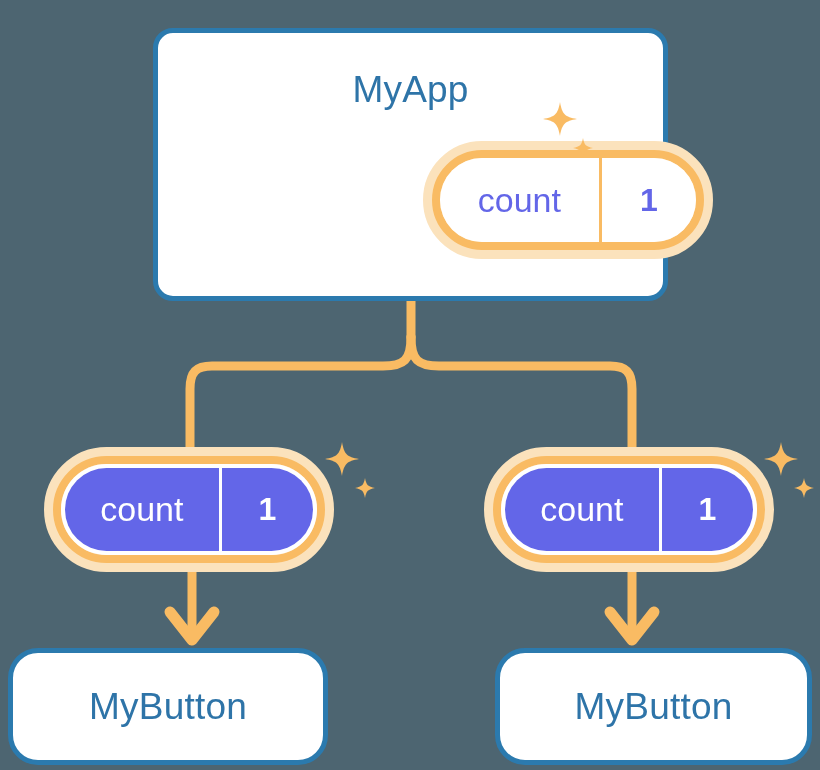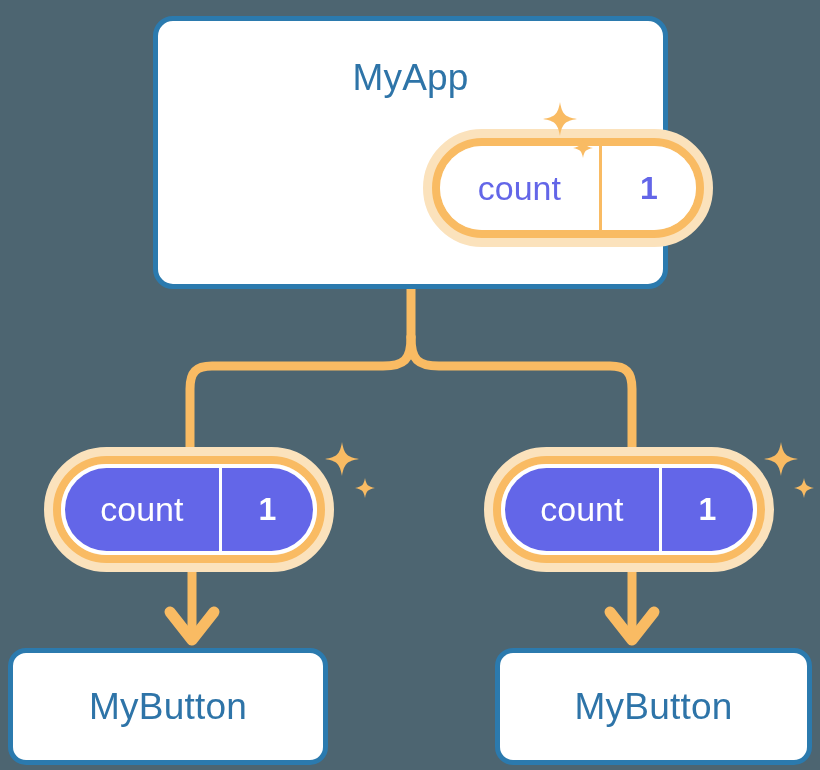--- a/index.html
+++ b/index.html
@@ -28,38 +28,38 @@
     width: 820px;
     height: 770px;
     pointer-events: none;
   }
 
   
   .card {
     position: absolute;
     background: #ffffff;
     border: 5px solid #2b7aae;
-    border-radius: 18px;
+    border-radius: 30px;
     box-sizing: border-box;
     display: flex;
     flex-direction: column;
     align-items: center;
   }
   .card-title {
     color: #2e74a8;
     font-size: 37px;
     font-weight: 400;
     letter-spacing: 0.2px;
     line-height: 1;
     white-space: nowrap;
   }
 
   #card-app {
     left: 153px;
-    top: 16px;
+    top: 28px;
     width: 515px;
     height: 273px;
     border-radius: 20px;
   }
   #card-app .card-title { margin-top: 38px; }
 
   #card-btn-left {
     left: 8px;
     top: 648px;
     width: 320px;

